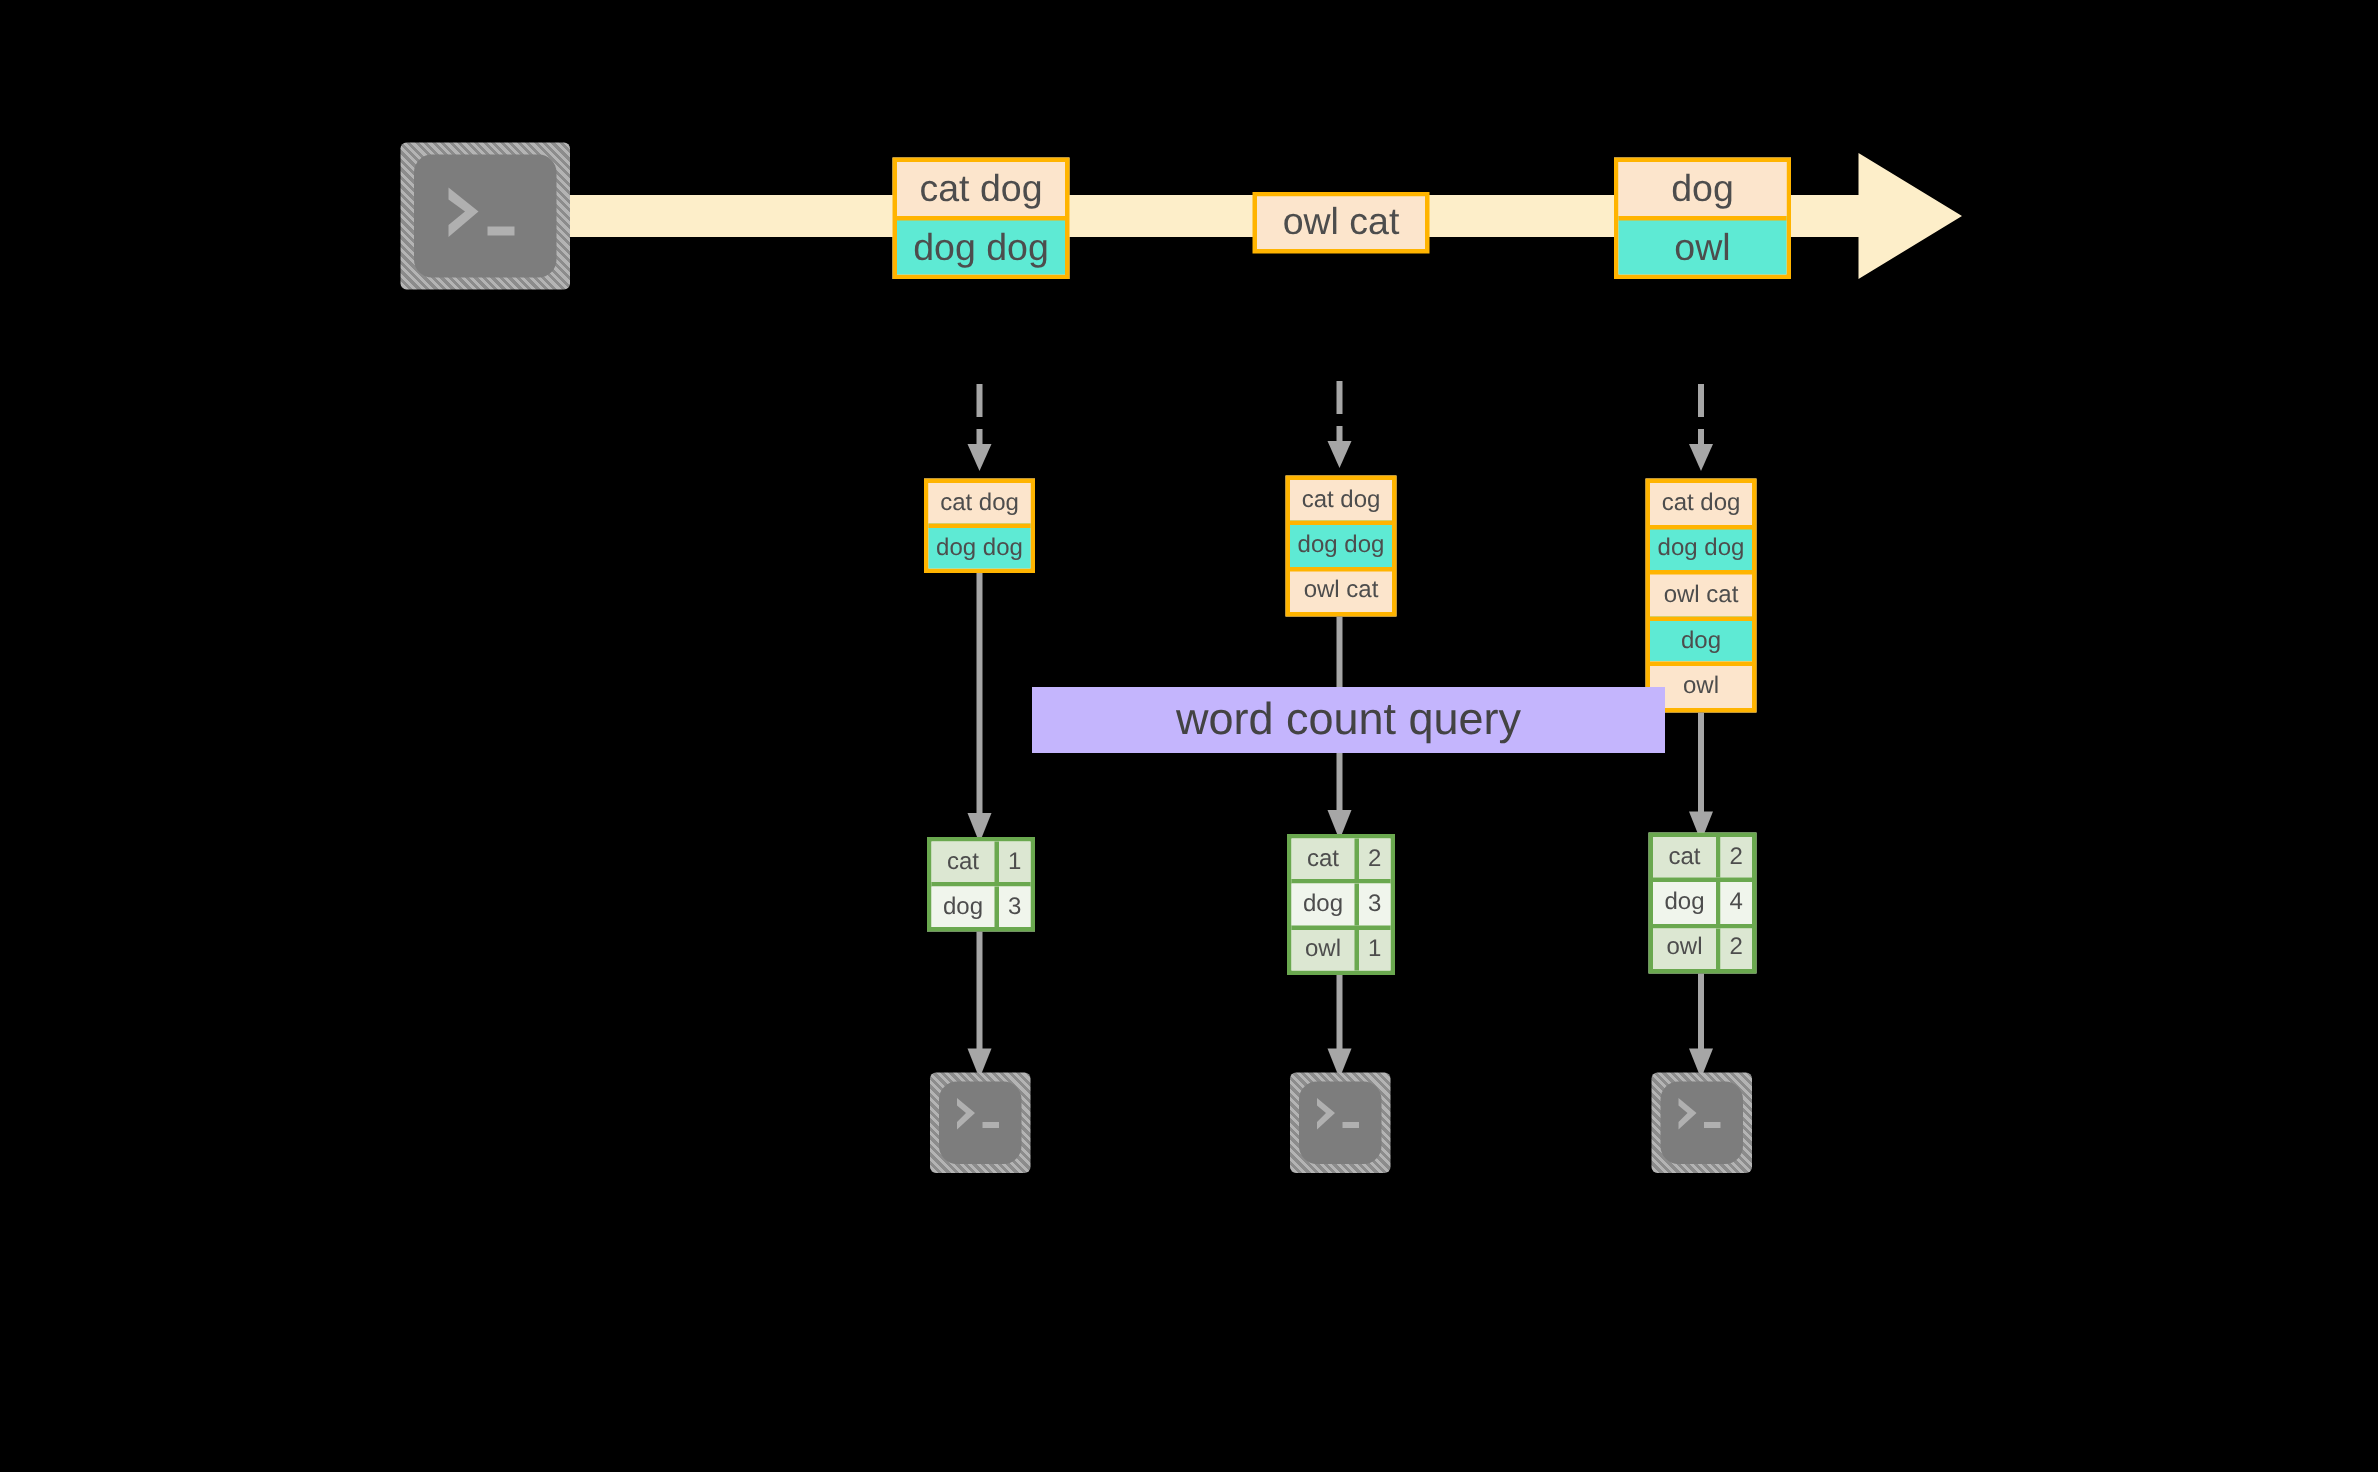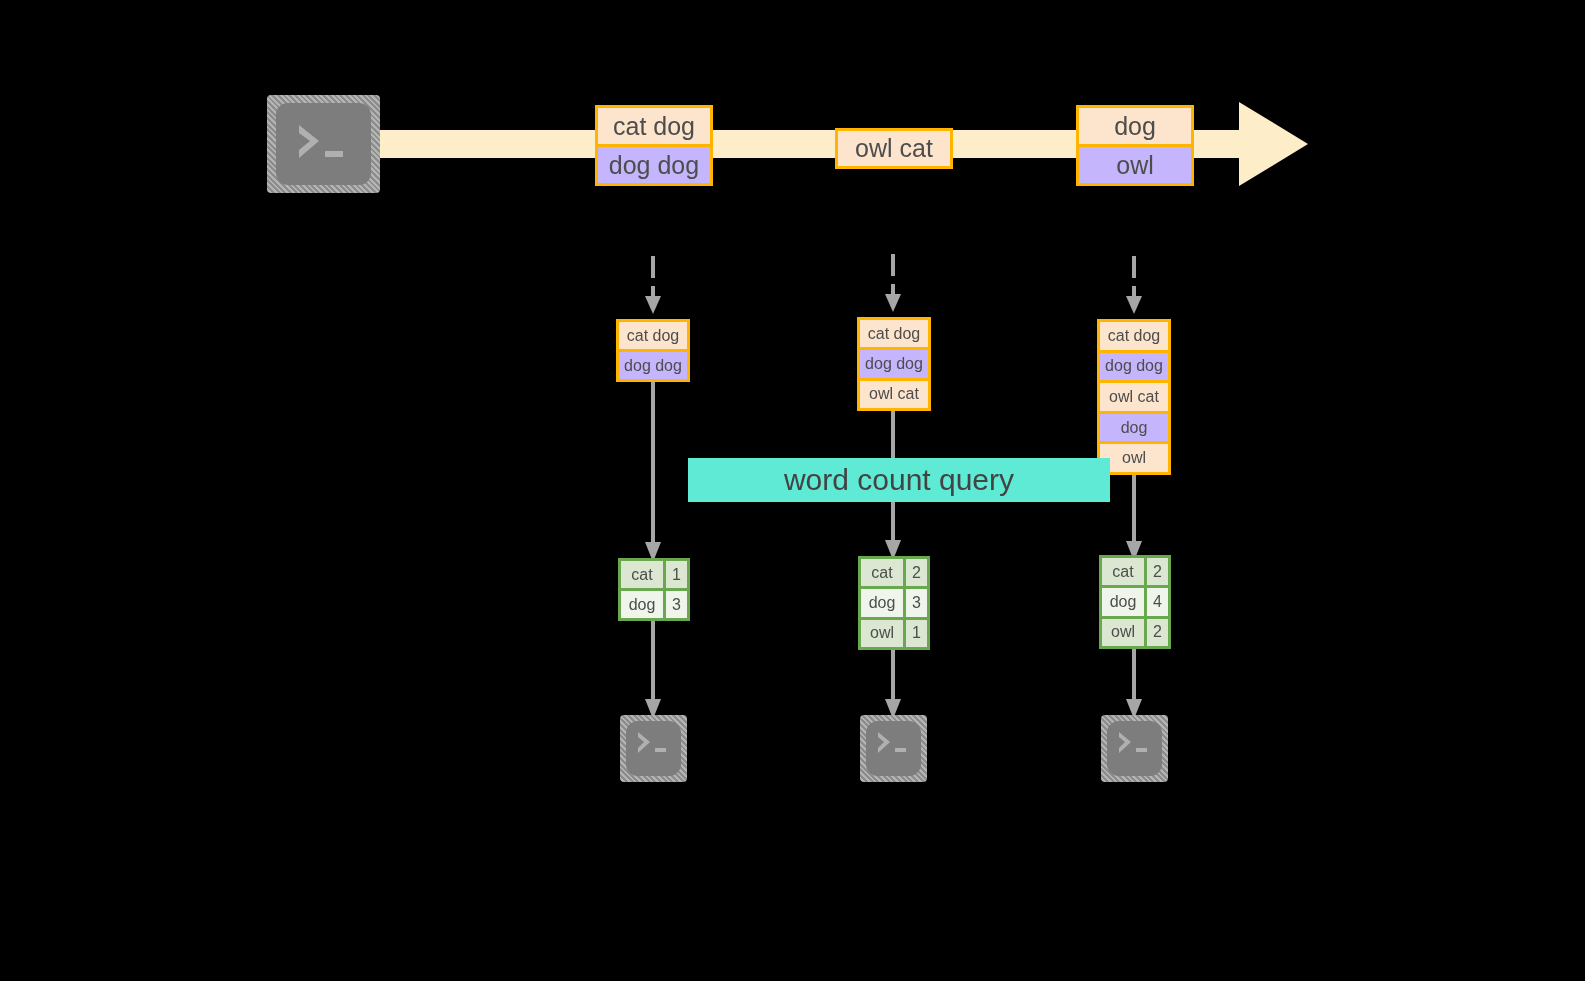--- a/index.html
+++ b/index.html
@@ -58,21 +58,21 @@
   .recrow {
     box-sizing: border-box;
     flex: 1 1 auto;
     display: flex;
     align-items: center;
     justify-content: center;
     color: #4d4d4d;
     white-space: nowrap;
   }
   .recrow.tint   { background: #fce5cc; }
-  .recrow.plain  { background: #c4b5fd; }
+  .recrow.plain  { background: #5eead4; }
   .recrow + .recrow { border-top: 3px solid #ffb400; }
 
   
   .top .recrow { font-size: 25px; }
   
   .mid .recrow { font-size: 16px; }
 
   
   .tbl {
     position: absolute;
@@ -100,21 +100,21 @@
   .tbl .tcell.count { flex: 1 1 auto; }
   .tbl .trow.tint  .tcell { background: #dce7d2; }
   .tbl .trow.plain .tcell { background: #f0f5ec; }
 
   
   .conn { position: absolute; pointer-events: none; }
 
   
   .banner {
     position: absolute;
-    background: #5eead4;
+    background: #c4b5fd;
     display: flex;
     align-items: center;
     justify-content: center;
     color: #434343;
     font-size: 30px;
     white-space: nowrap;
   }
 </style>
 </head>
 <body>

